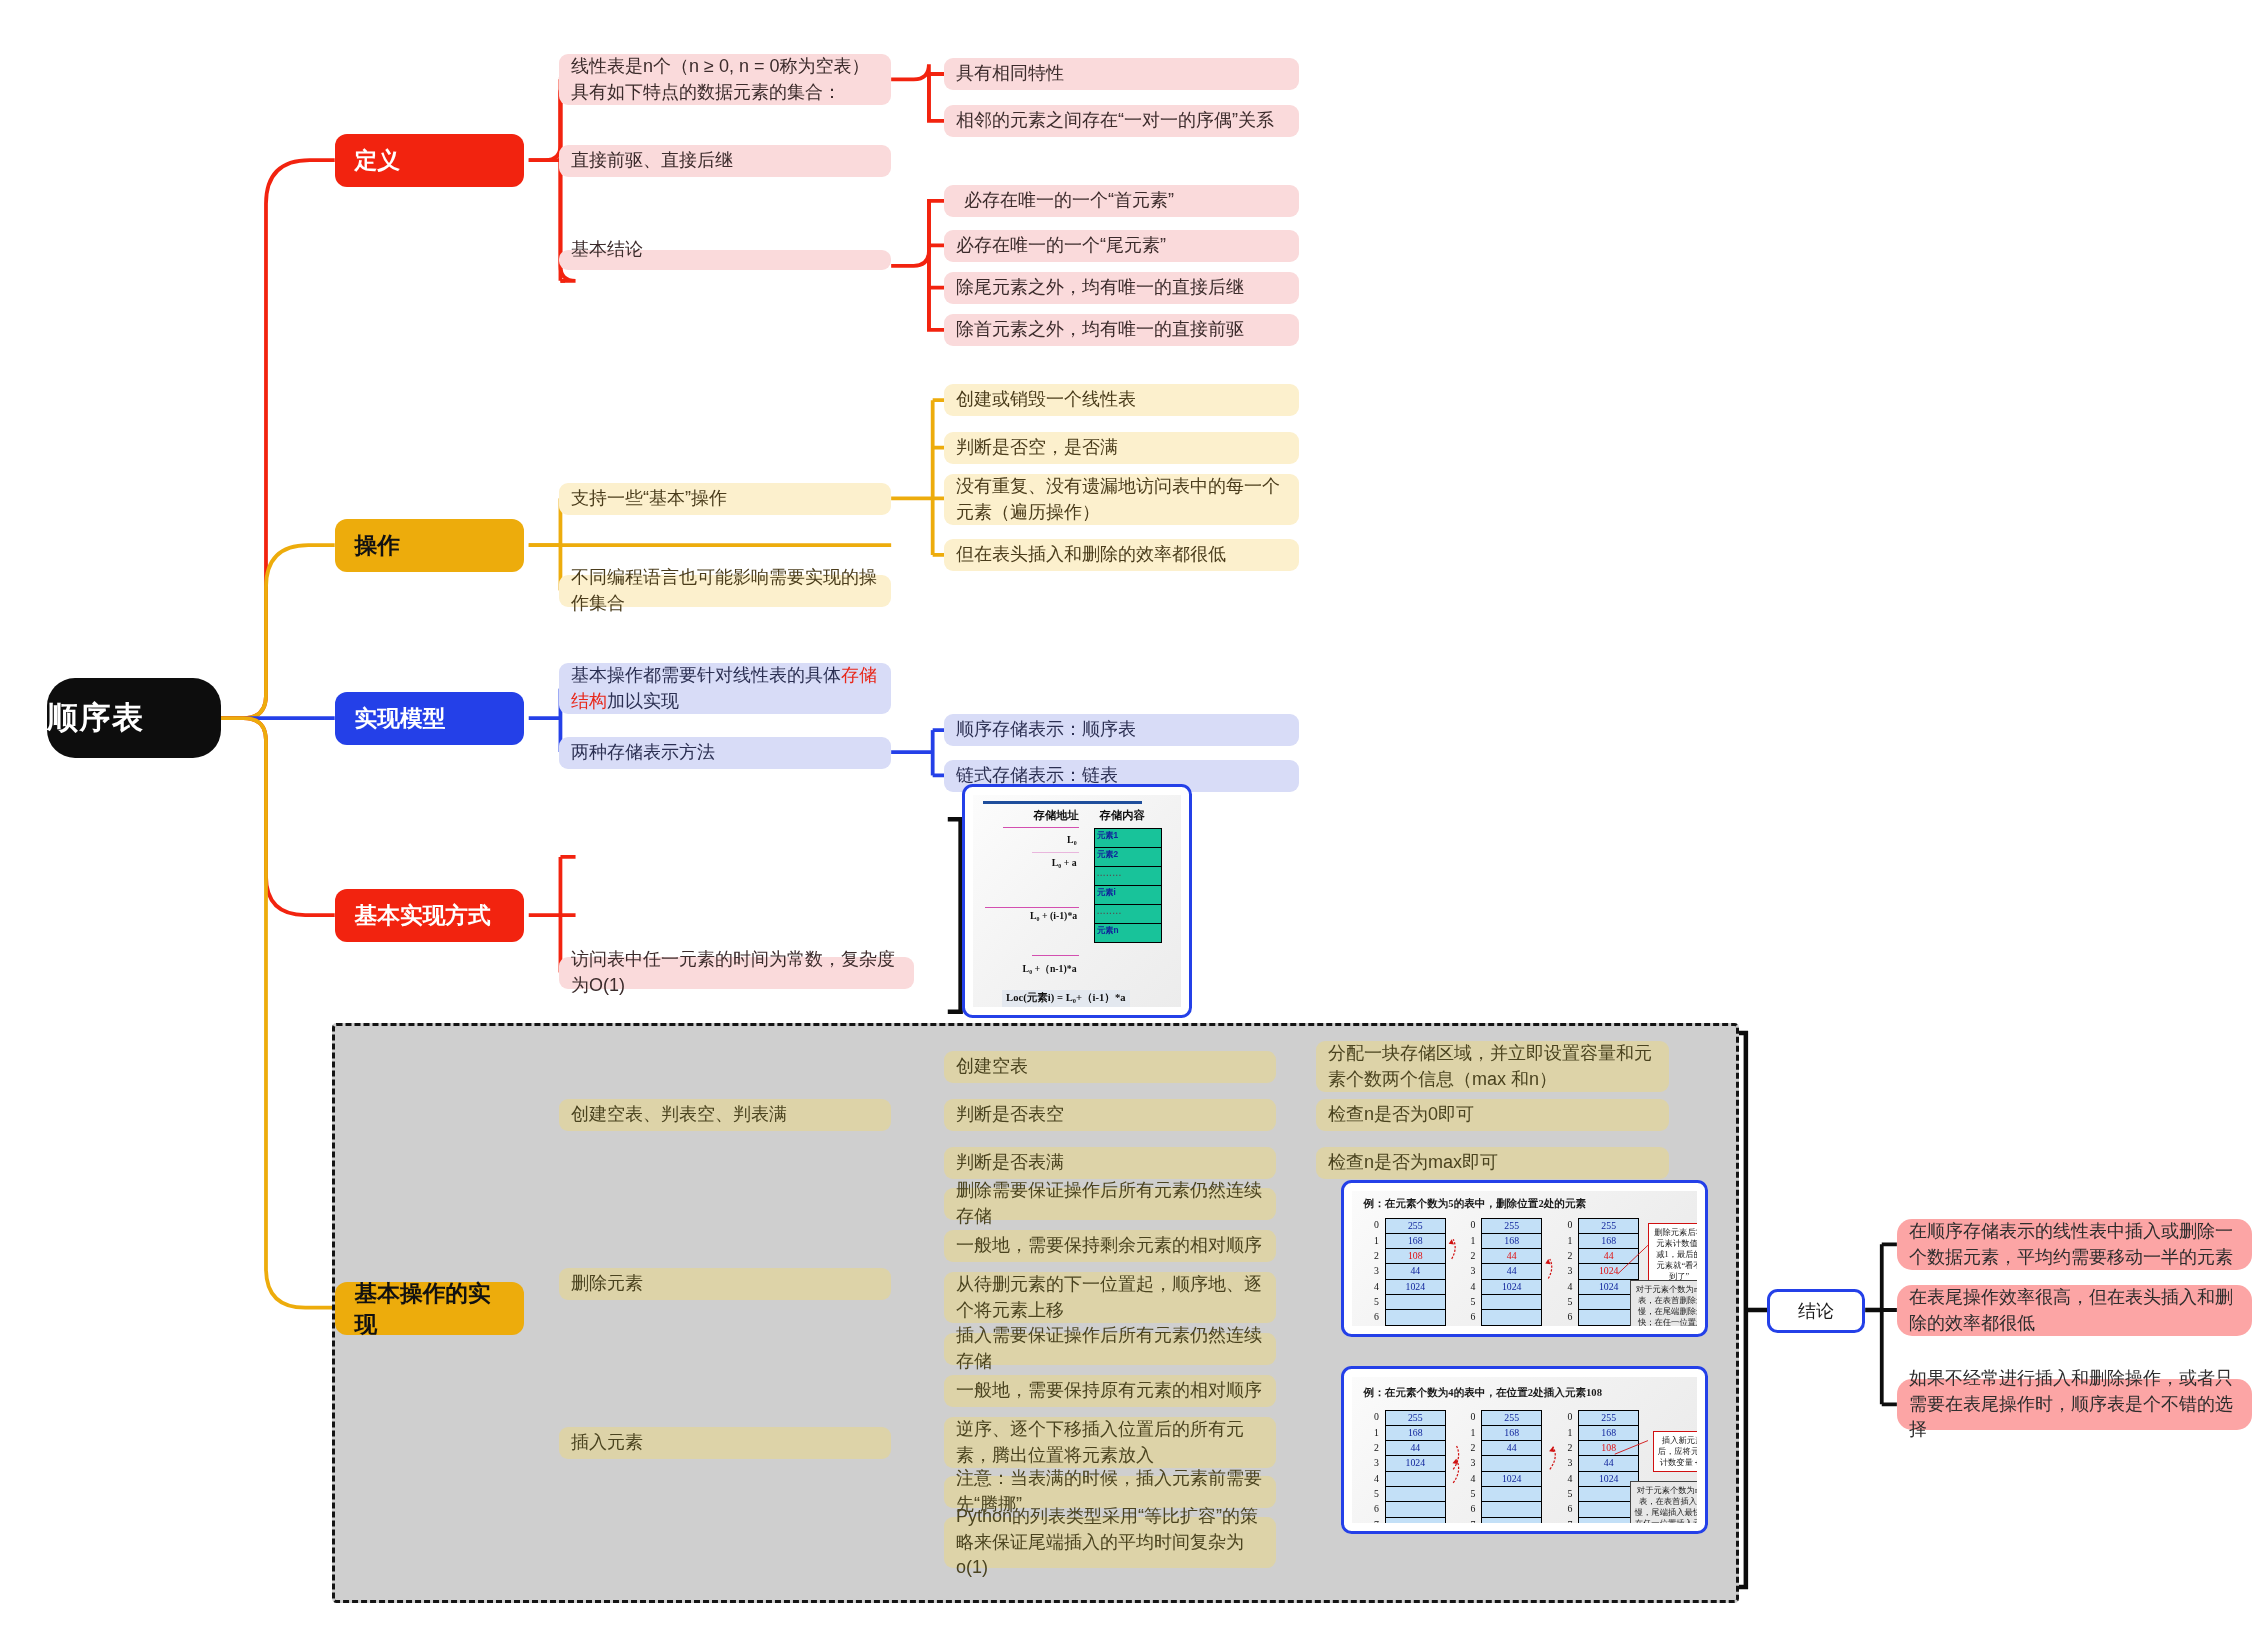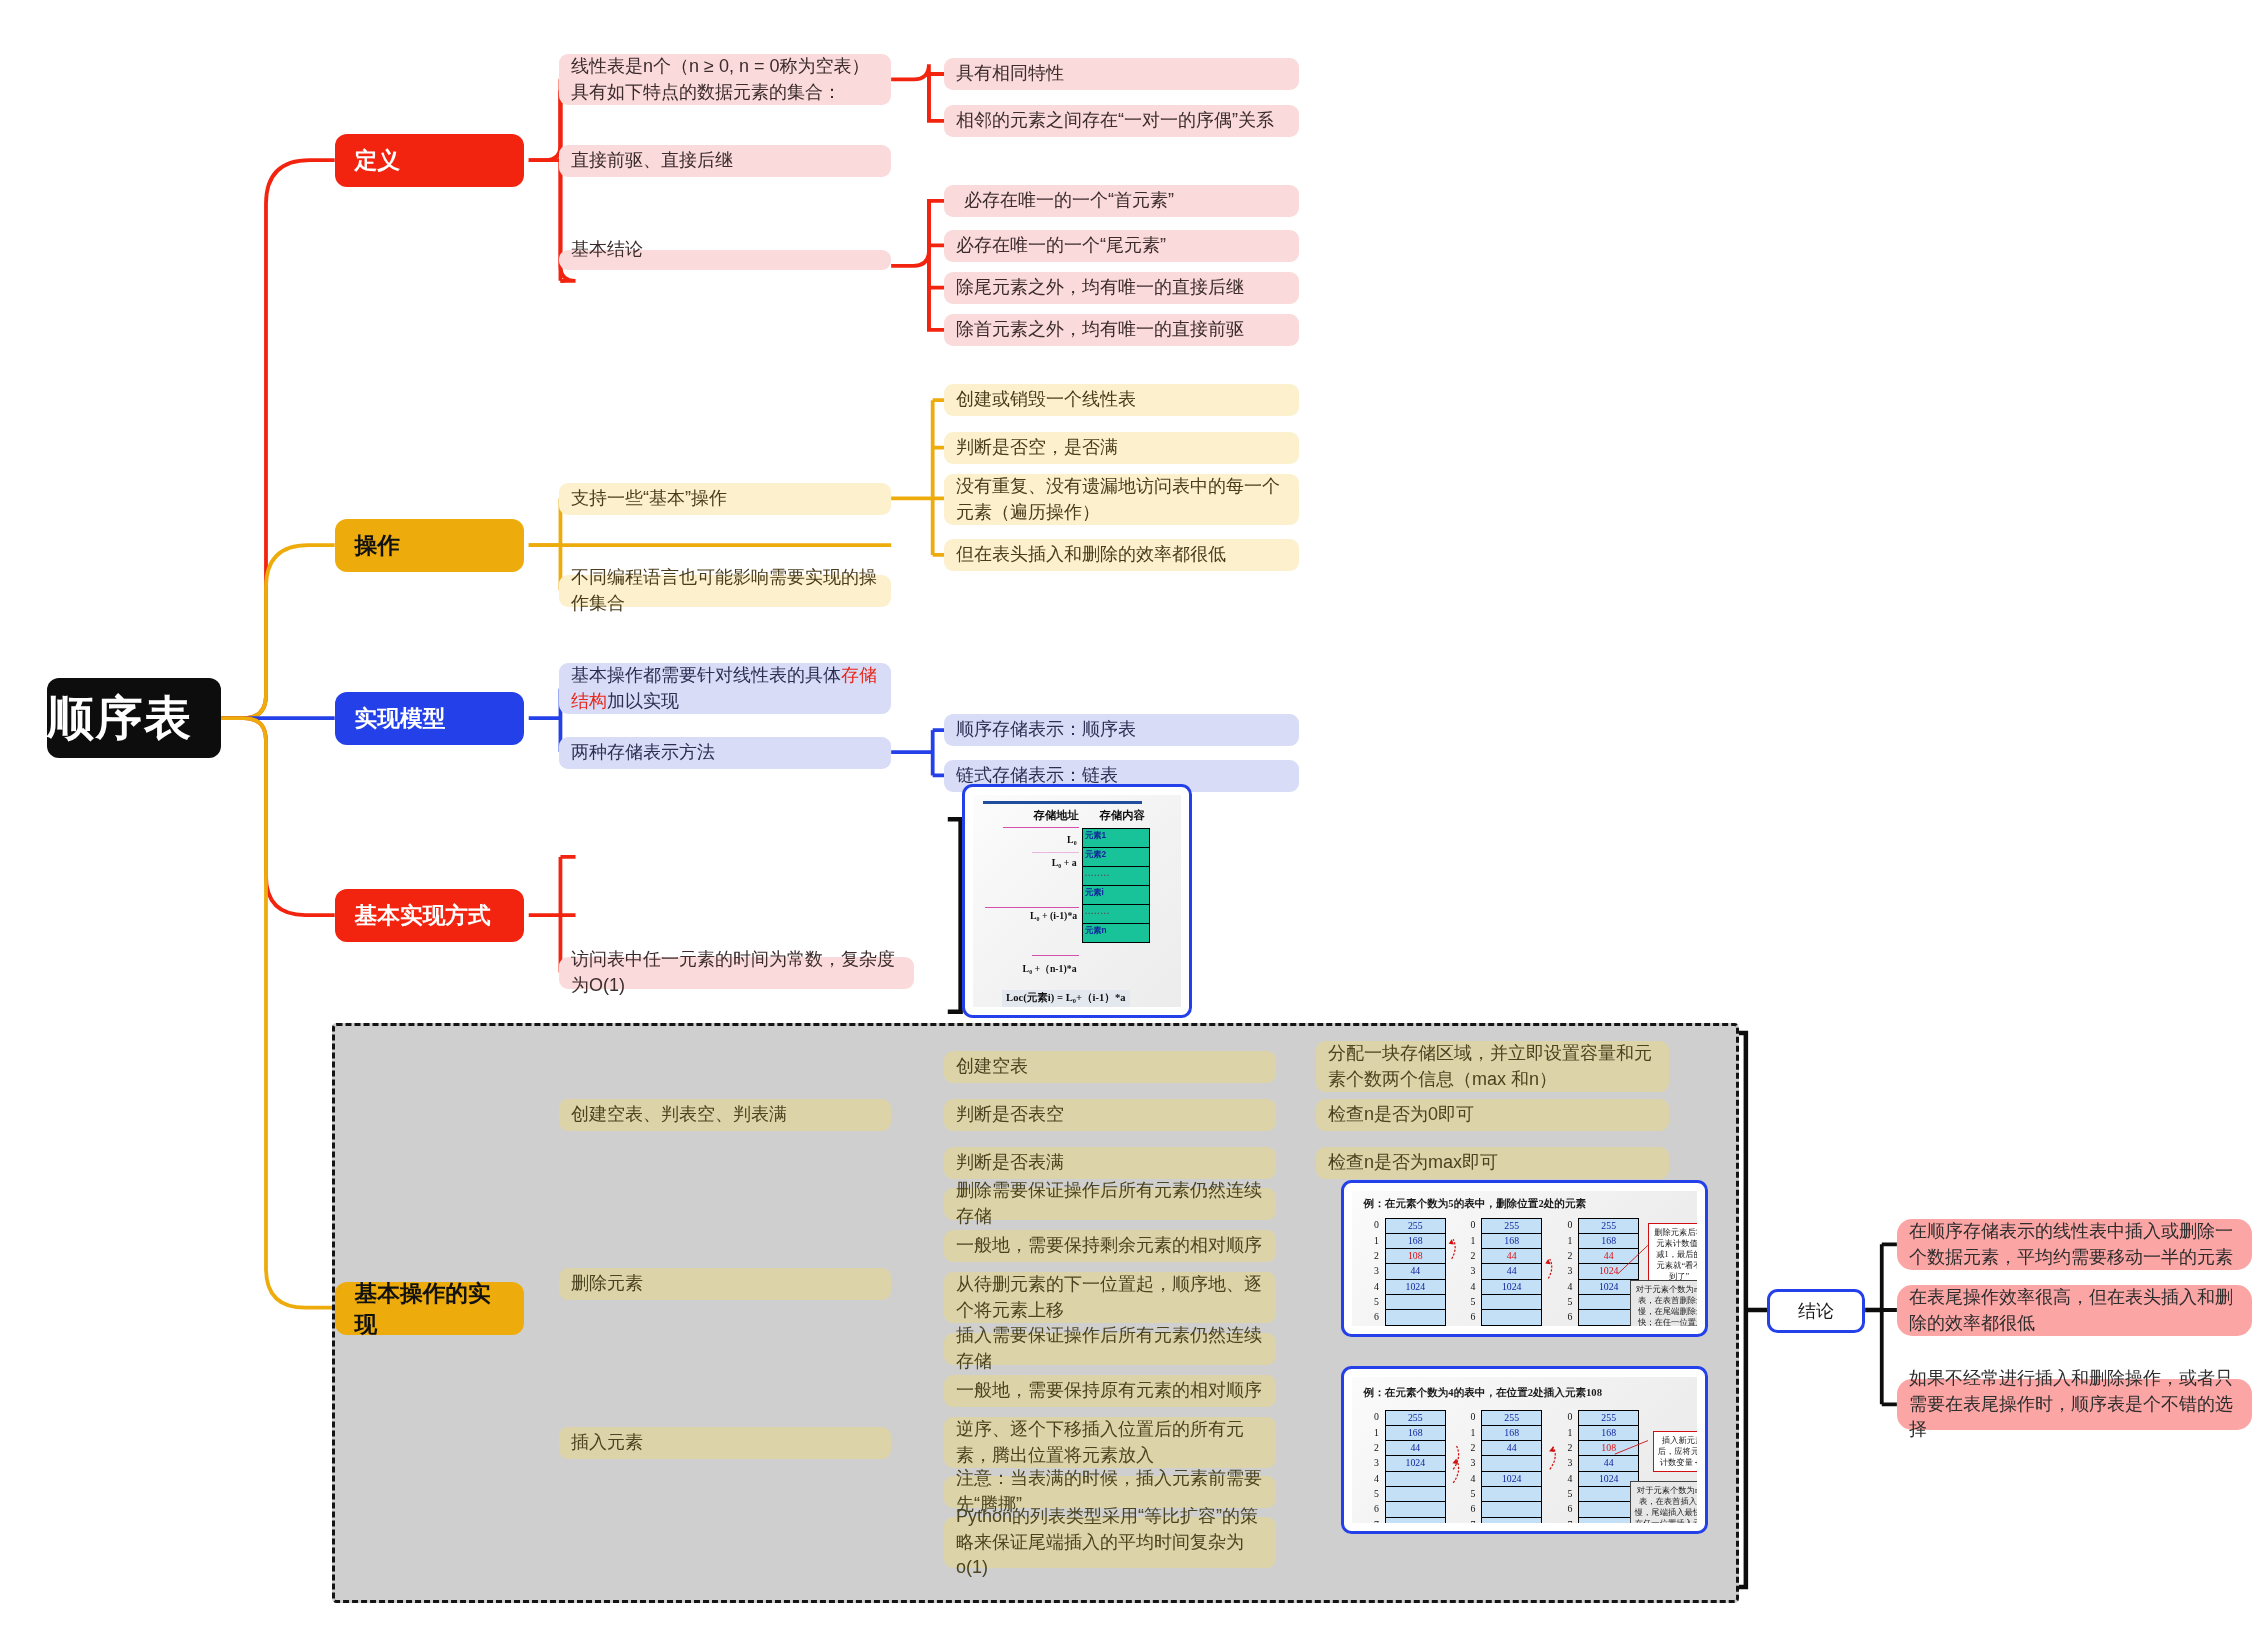--- a/index.html
+++ b/index.html
@@ -8,22 +8,22 @@
     width:2261px;height:1649px;position:relative;overflow:hidden;
   }
   #canvas{position:absolute;left:0;top:0;width:2261px;height:1649px;}
   svg.links{position:absolute;left:0;top:0;width:2261px;height:1649px;pointer-events:none;}
 
   .node{position:absolute;box-sizing:border-box;display:flex;align-items:center;}
   .node .txt{display:block;width:100%;}
 
   
   .root{
-    background:#0d0d0d;color:#ffffff;border-radius:12px;
-    font-size:47px;font-weight:bold;letter-spacing:1.5px;
+    background:#0d0d0d;color:#ffffff;border-radius:28px;
+    font-size:31px;font-weight:bold;letter-spacing:1.5px;
     justify-content:center;
   }
 
   
   .l1{border-radius:12px;font-size:22.7px;font-weight:bold;padding:0 19.6px;}
   .l1.red{background:#f2230f;color:#fff;}
   .l1.gold{background:#edac0c;color:#111;}
   .l1.blue{background:#2440e8;color:#fff;}
 
   
@@ -84,21 +84,21 @@
   .note.graybox{border:1.1px solid #444;background:#e7e7e7;}
 
   
   .mem-inner{
     width:100%;height:100%;box-sizing:border-box;position:relative;overflow:hidden;
     background:linear-gradient(135deg,#fcfcfc 0%,#f3f3f3 50%,#ececec 100%);
     font-family:"Liberation Serif","DejaVu Serif",serif;
   }
   .mem-topbar{position:absolute;left:10.6px;top:6px;width:159px;height:3px;background:#1f4e9c;}
   .mem-h{position:absolute;font-size:11.3px;font-weight:bold;color:#101010;white-space:nowrap;margin-left:17px;}
-  .mem-col{position:absolute;border:1.5px solid #000;background:#18c39a;}
+  .mem-col{position:absolute;border:1.5px solid #000;background:#18c39a;margin-left:12px;}
   .mem-seg{height:18px;border-bottom:1.5px solid #000;position:relative;}
   .mem-seg:last-child{border-bottom:none;}
   .mem-seg span{position:absolute;left:2.3px;top:1.5px;font-size:8.3px;color:#10249b;font-weight:bold;
     font-family:"Liberation Sans",sans-serif;}
   .mem-seg span.dots{color:#555;letter-spacing:0.8px;}
   .mem-addr{position:absolute;font-size:9.8px;font-weight:bold;color:#101010;white-space:nowrap;text-align:right;}
   .mem-rule{position:absolute;height:1.1px;background:#d34fb0;}
   .mem-formula{
     position:absolute;font-size:10.6px;font-weight:bold;color:#101010;
     background:#e3e8ef;padding:1.5px 4.5px;white-space:nowrap;

